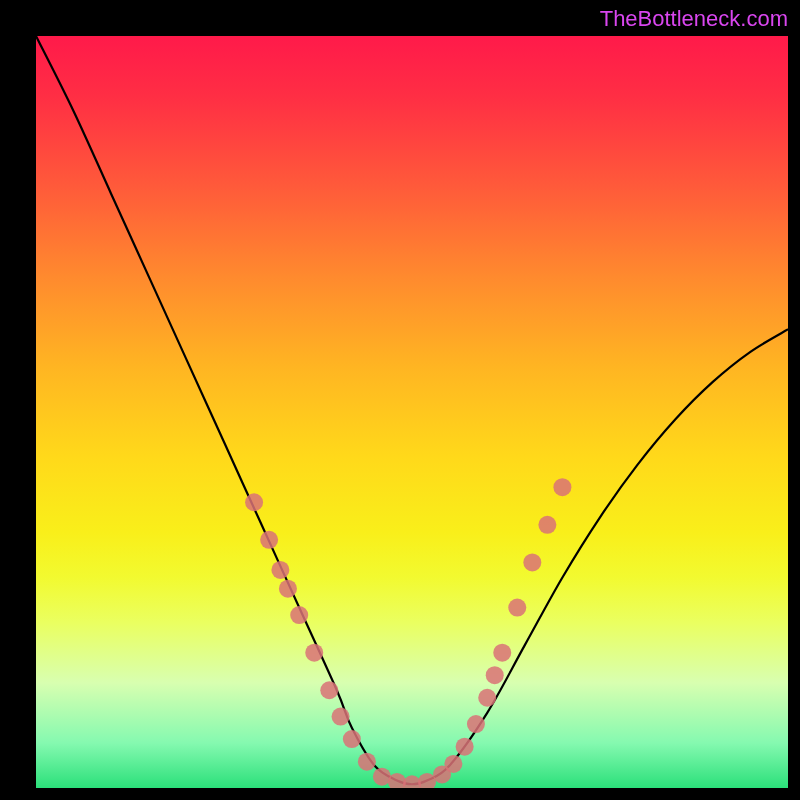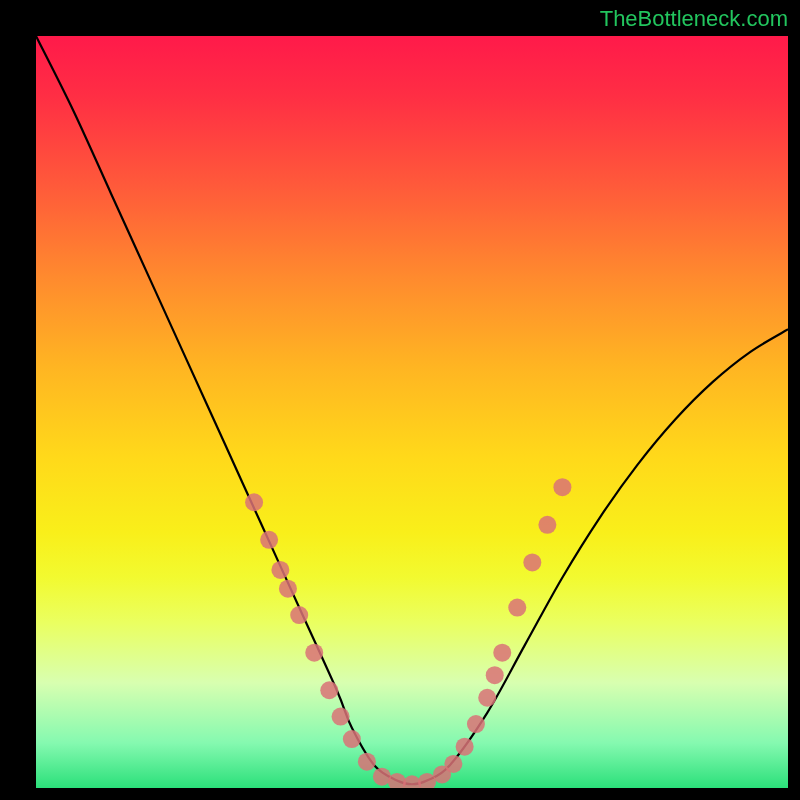--- a/index.html
+++ b/index.html
@@ -7,21 +7,21 @@
     width: 800px;
     height: 800px;
     background: #000;
     position: relative;
     font-family: Arial, sans-serif;
   }
   .watermark {
     position: absolute;
     top: 6px;
     right: 12px;
-    color: #22c55e;
+    color: #d946ef;
     font-size: 22px;
     font-weight: 500;
     z-index: 10;
   }
   .plot-area {
     position: absolute;
     left: 36px;
     top: 36px;
     width: 752px;
     height: 752px;

